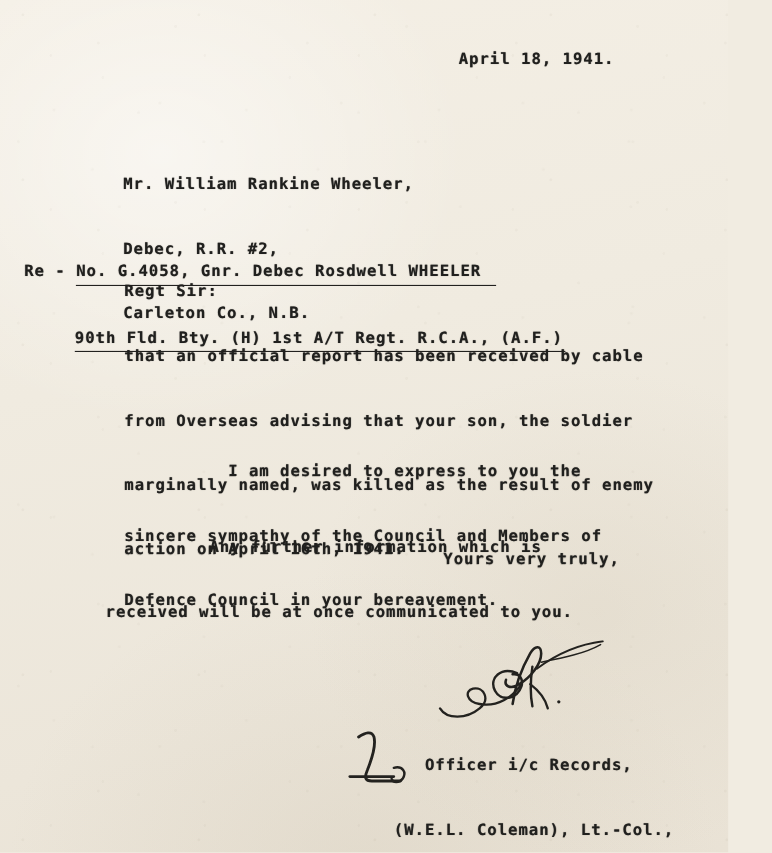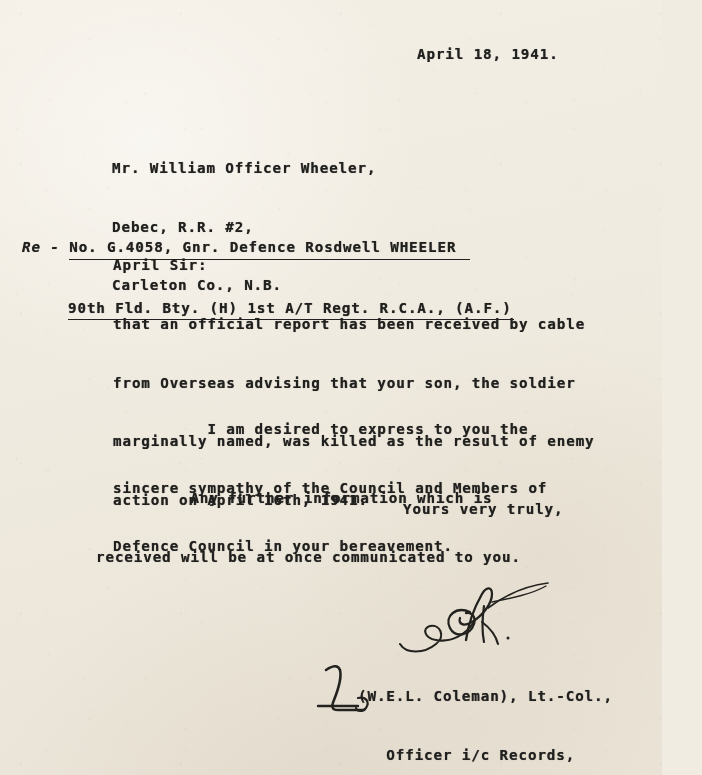--- a/index.html
+++ b/index.html
@@ -79,21 +79,21 @@
   #sig-typed      { left: 358px; top: 648px; }
 
   
   .re-underlined {
     display: inline-block;
     border-bottom: 1.6px solid #22211f;
     padding-bottom: 1px;
   }
   #re-line1 .re-underlined { padding-right: 14px; }
   #re-line2 .re-underlined { padding-right: 2px; }
-  #re-block .re-prefix { display: inline-block; font-style: italic; }
+  #re-block .re-prefix { display: inline-block; }
   #re-line2 { padding-left: 46px; }
 
   
   #signature-mark {
     position: absolute;
     left: 396px;
     top: 582px;
     width: 170px;
     height: 78px;
   }
@@ -114,31 +114,31 @@
 </head>
 <body>
 
 <div id="paper">
 
   <div id="grain"></div>
 
   <div class="tw" id="date-line">April 18, 1941.</div>
 
   <div class="tw" id="address-block">
-    <div class="line">Mr. William Officer Wheeler,</div>
+    <div class="line">Mr. William Rankine Wheeler,</div>
     <div class="line">Debec, R.R. #2,</div>
     <div class="line">Carleton Co., N.B.</div>
   </div>
 
   <div class="tw" id="re-block">
-    <div class="line" id="re-line1"><span class="re-prefix">Re - </span><span class="re-underlined">No. G.4058, Gnr. Defence Rosdwell WHEELER</span></div>
+    <div class="line" id="re-line1"><span class="re-prefix">Re - </span><span class="re-underlined">No. G.4058, Gnr. Debec Rosdwell WHEELER</span></div>
     <div class="line" id="re-line2"><span class="re-underlined">90th Fld. Bty. (H) 1st A/T Regt. R.C.A., (A.F.)</span></div>
   </div>
 
-  <div class="tw" id="salutation">April Sir:</div>
+  <div class="tw" id="salutation">Regt Sir:</div>
 
   <div class="tw" id="para-1">
     <div class="line">that an official report has been received by cable</div>
     <div class="line">from Overseas advising that your son, the soldier</div>
     <div class="line">marginally named, was killed as the result of enemy</div>
     <div class="line">action on April 16th, 1941.</div>
   </div>
 
   <div class="tw" id="para-2">
     <div class="line">          I am desired to express to you the</div>
@@ -174,18 +174,18 @@
   </svg>
 
   <svg id="initial-mark" class="ink" viewBox="0 0 66 56">
     <path d="M14 10 C 20 6, 26 4, 28 10 C 30 18, 26 30, 22 40
              C 19 47, 20 50, 26 50 L 52 50" stroke-width="2.6"></path>
     <path d="M6 46 L 46 46" stroke-width="2.4"></path>
     <path d="M46 38 C 54 36, 58 42, 54 48 C 51 52, 45 52, 44 48" stroke-width="2.2"></path>
   </svg>
 
   <div class="tw" id="sig-typed">
+    <div class="line">   Officer i/c Records,</div>
     <div class="line">(W.E.L. Coleman), Lt.-Col.,</div>
-    <div class="line">   Officer i/c Records,</div>
     
   </div>
 
 </div>
 
 </body></html>

